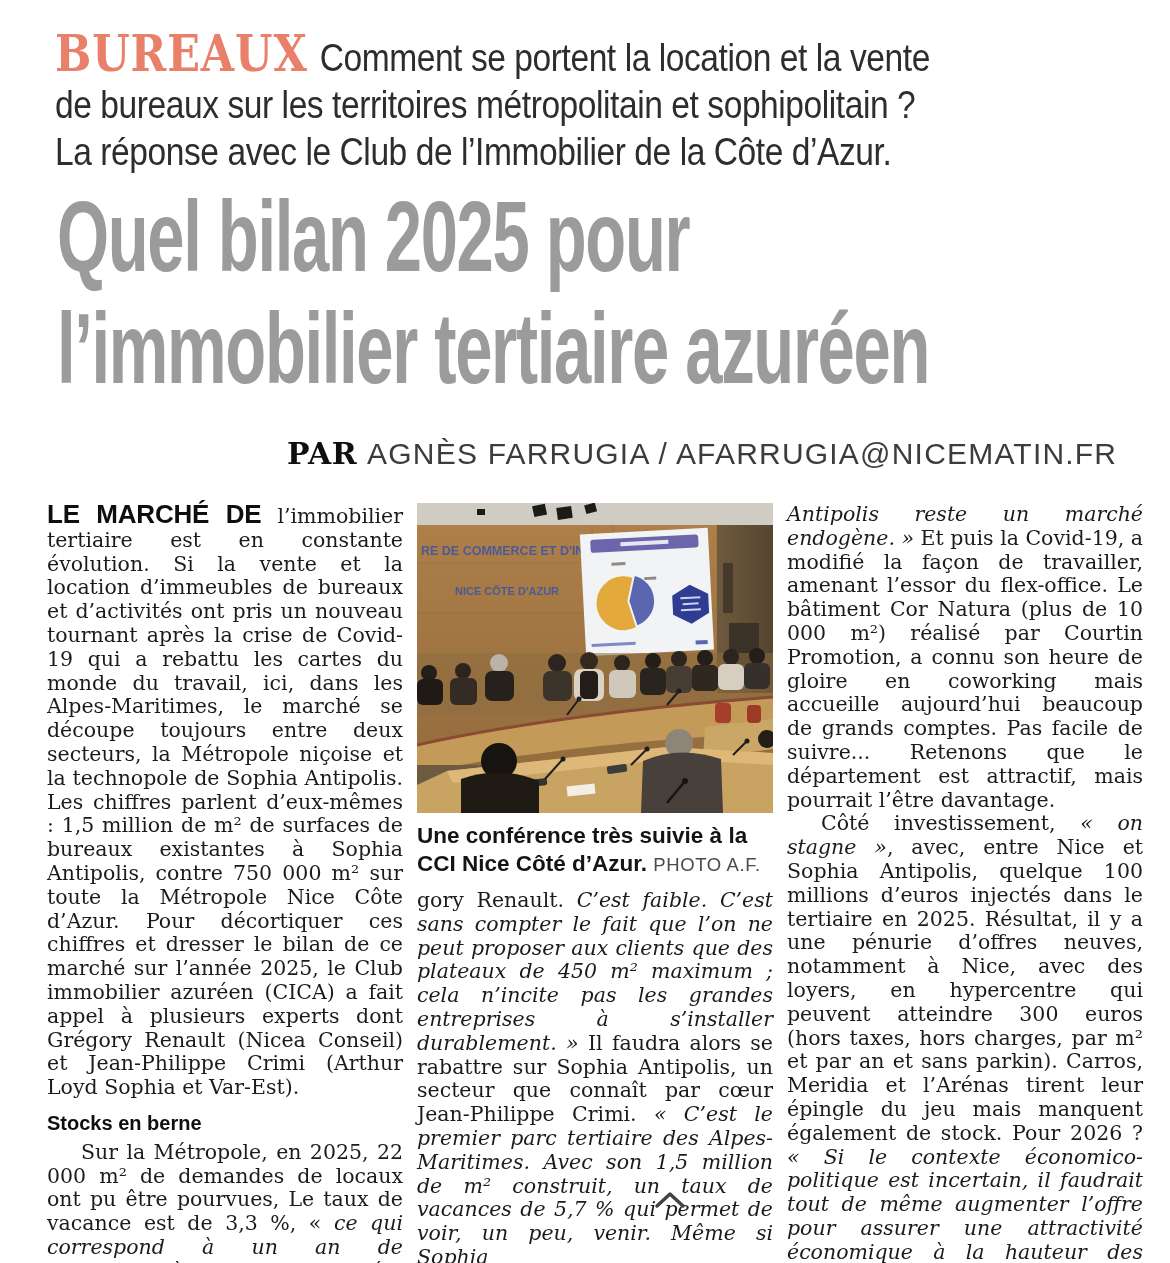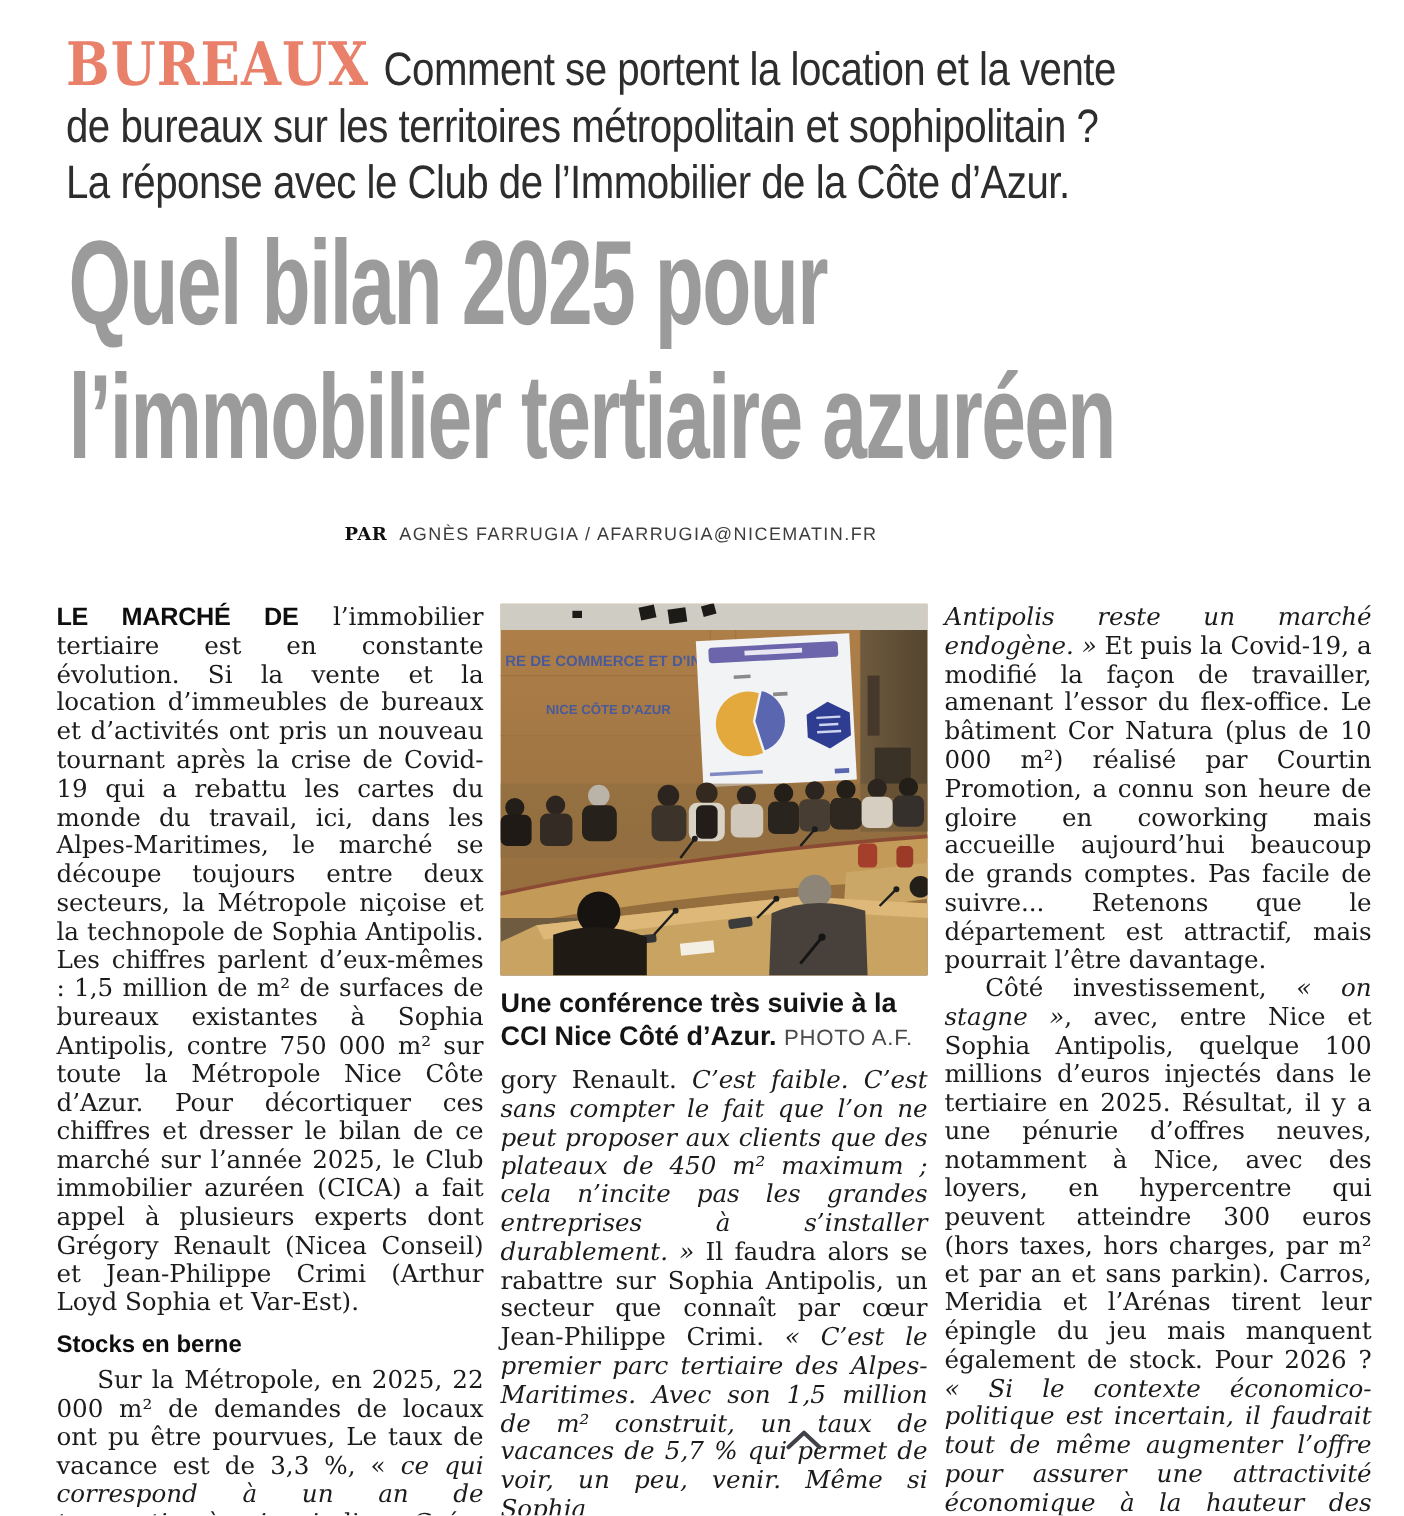--- a/index.html
+++ b/index.html
@@ -17,30 +17,30 @@
 
   
   .headline{position:absolute;left:57px;top:180px;width:1640px;
             transform:scaleX(.67);transform-origin:left top;
             font-family:"Liberation Sans",sans-serif;font-weight:700;
             font-size:100px;line-height:112px;letter-spacing:-2px;color:#9b9b9b;margin:0;}
   .headline div{white-space:nowrap;}
 
   
   .byline{position:absolute;left:287px;top:436px;
-          font-family:"Liberation Sans",sans-serif;font-size:15px;color:#3c3c3c;
+          font-family:"Liberation Sans",sans-serif;font-size:30px;color:#3c3c3c;
           letter-spacing:1.2px;text-align:center;}
   .byline .par{font-family:"DejaVu Serif",serif;font-weight:700;color:#0f0f0f;
                margin-right:10px;letter-spacing:.5px;}
 
   
   .columns{position:absolute;left:47px;top:503px;width:1098px;display:flex;gap:14px;}
   .col{width:356px;font-size:20.5px;line-height:23.8px;text-align:justify;}
   .col p{margin:0;}
-  .lead-in{font-family:"Liberation Sans",sans-serif;font-weight:700;font-size:21px;
+  .lead-in{font-family:"Liberation Sans",sans-serif;font-weight:700;font-size:26px;
            letter-spacing:-.2px;color:#0e0e0e;}
   .subhead{font-family:"Liberation Sans",sans-serif;font-weight:700;font-size:20px;
            color:#0e0e0e;text-align:left;margin:12px 0 5px 0;}
   .indent{text-indent:34px;}
   .q{font-style:italic;}
 
   
   figure{margin:0 0 6px 0;}
   .photo-svg{display:block;width:356px;height:310px;}
   figcaption{font-family:"Liberation Sans",sans-serif;font-weight:700;font-size:22.5px;

